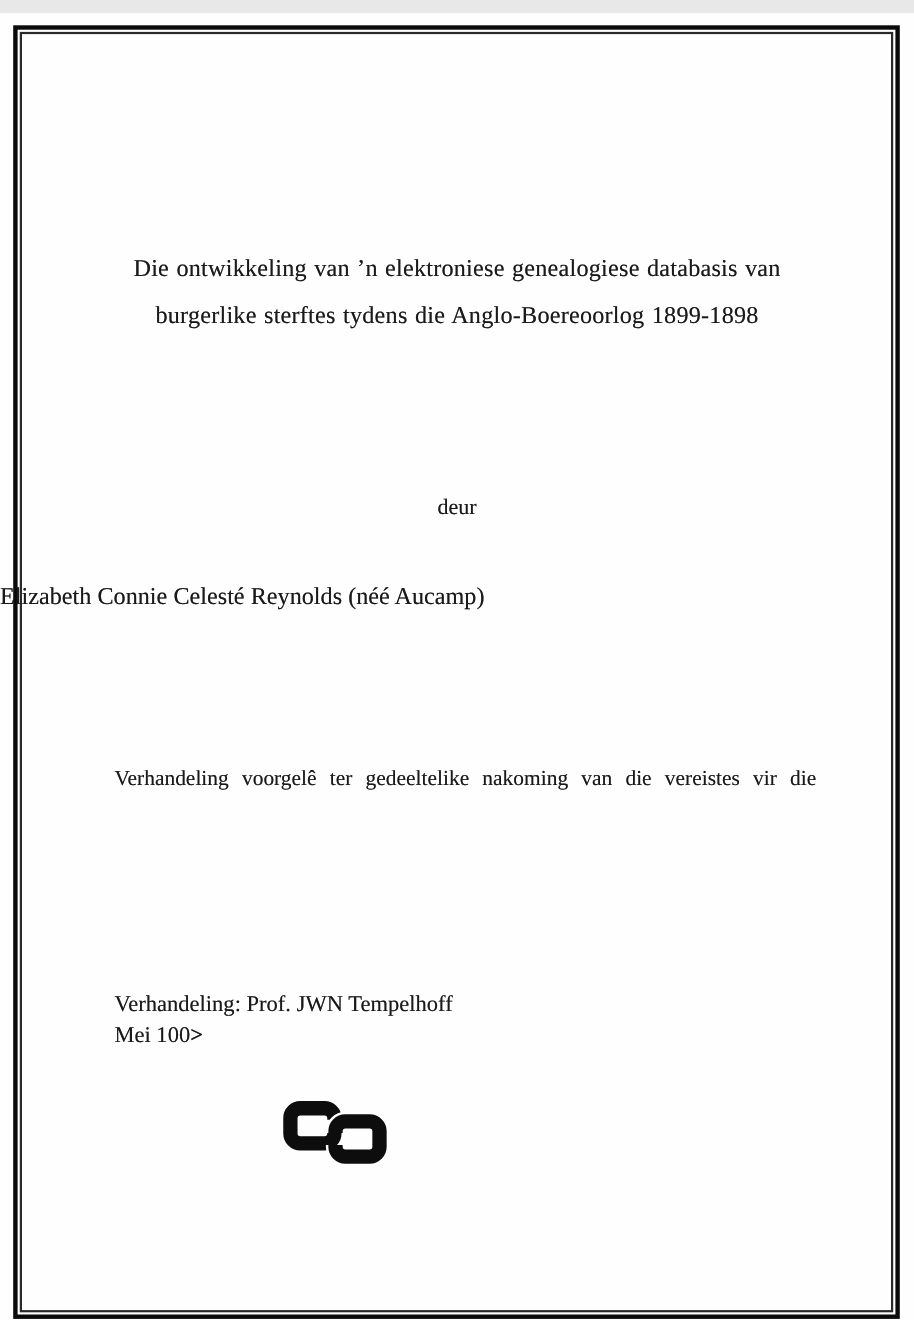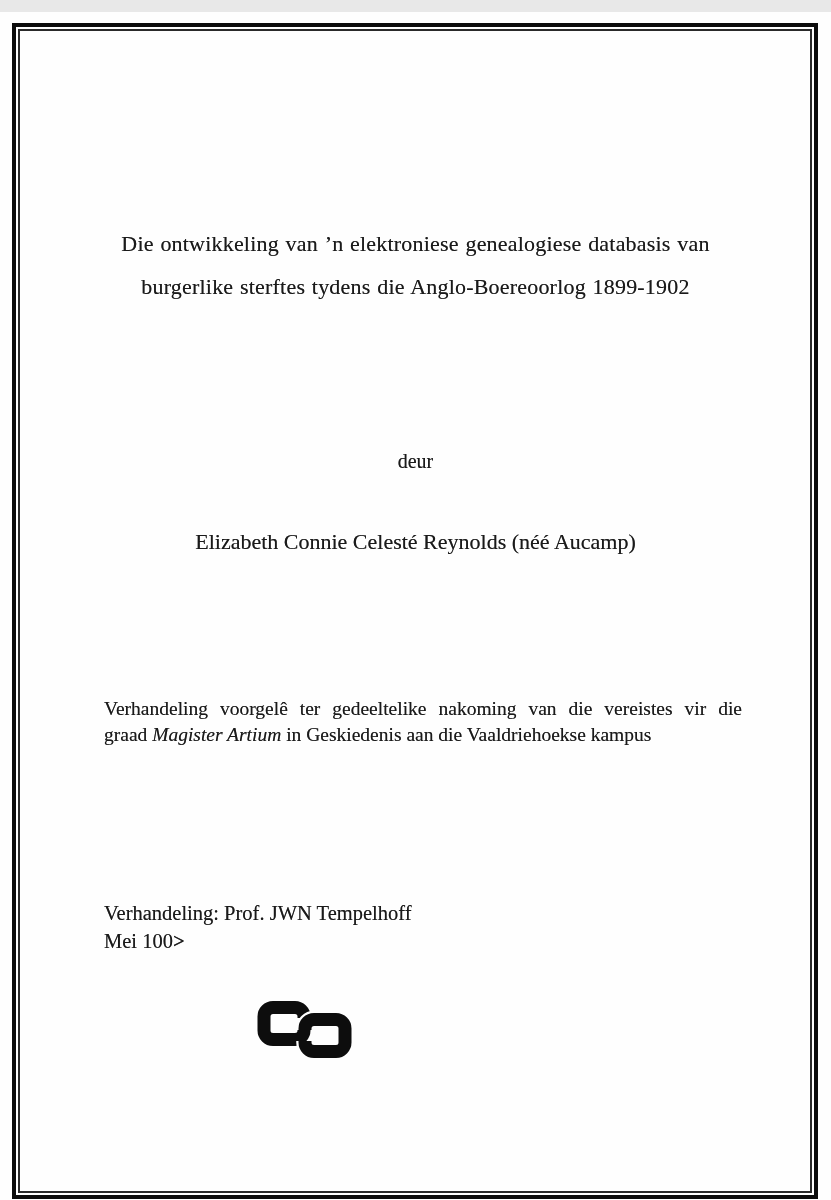--- a/index.html
+++ b/index.html
@@ -28,21 +28,21 @@
     text-align:center;
     font-size:22px; line-height:43px;
     letter-spacing:.2px; word-spacing:1px;
   }
   .byline{
     position:absolute; left:0; right:0; top:437px;
     text-align:center; font-size:20px; line-height:24px;font-family:Liberation Serif, serif;
   }
   .author{
     position:absolute; left:0; right:0; top:517px;
-    text-align:center; font-size:22px; line-height:26px;
+    font-size:22px; line-height:26px;
   }
   .statement{
     position:absolute; left:104px; top:684px; width:638px;
     font-size:19.5px; line-height:25.5px;
   }
   .statement .justify{ text-align:justify; text-align-last:justify; }
   .statement .em{ font-style:italic; }
   .supervisor-block{
     position:absolute; left:104px; top:887px;
     font-size:20.5px; line-height:28px;
@@ -58,30 +58,29 @@
 <body>
 
 <div class="page">
 
   <div class="frame-outer">
     <div class="frame-inner"></div>
   </div>
 
   <div class="title t">
     <div>Die ontwikkeling van ’n elektroniese genealogiese databasis van</div>
-    <div>burgerlike sterftes tydens die Anglo-Boereoorlog 1899-1902</div>
+    <div>burgerlike sterftes tydens die Anglo-Boereoorlog 1899-1898</div>
   </div>
 
   <div class="byline t">deur</div>
 
   <div class="author t">Elizabeth Connie Celesté Reynolds (néé Aucamp)</div>
 
   <div class="statement t">
     <div class="justify">Verhandeling voorgelê ter gedeeltelike nakoming van die vereistes vir die</div>
-    <div><span>graad </span><span class="em">Magister Artium</span><span> in Geskiedenis aan die Vaaldriehoekse kampus</span></div>
   </div>
 
   <div class="supervisor-block t">
     <div>Verhandeling: Prof. JWN Tempelhoff</div>
     <div><span>Mei 100</span><span class="date-glyph">&gt;</span></div>
   </div>
 
   <div class="logo">
     <svg class="logo-mark" viewBox="0 0 95 62" aria-hidden="true">
 

